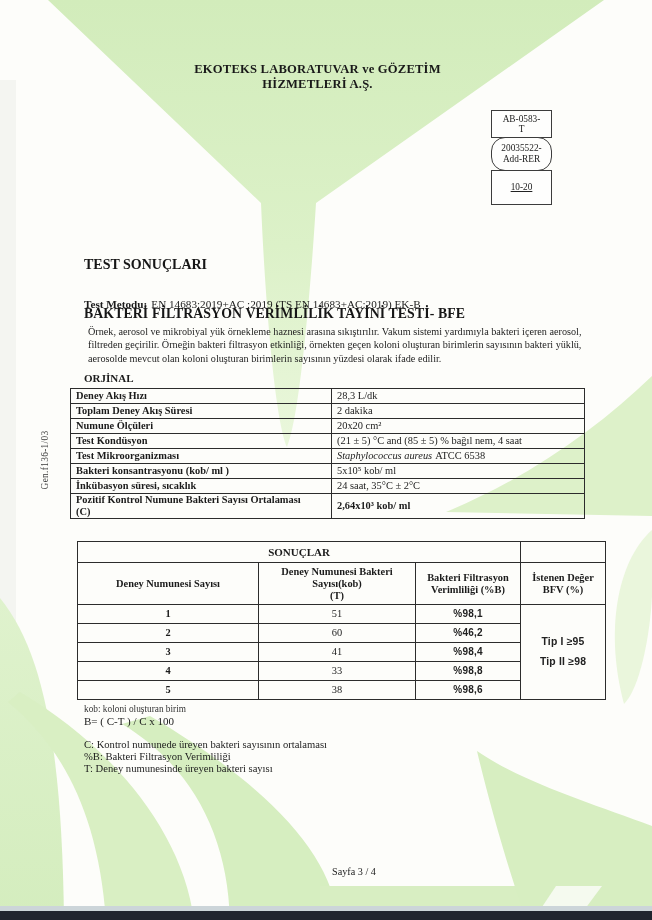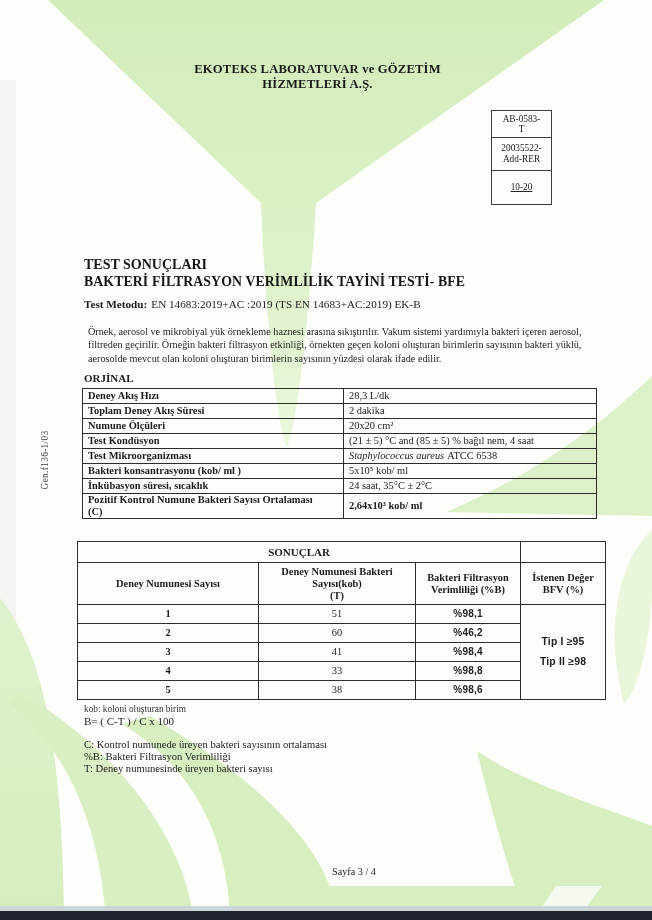--- a/index.html
+++ b/index.html
@@ -15,37 +15,37 @@
   
   .header { left:0; top:62px; width:635px; text-align:center;
     font-weight:bold; font-size:12.6px; line-height:14.5px; letter-spacing:.2px; color:#191919; }
 
   
   .code-box { left:491px; top:110px; width:61px; font-size:9.3px; color:#222; }
   .code-cell { border:1.1px solid #3c3c3c; margin-top:-1.1px;
     display:flex; align-items:center; justify-content:center; text-align:center;
     line-height:10.5px; padding:1px 8px; background:rgba(255,255,255,.55); }
   .code-cell.c1 { height:24px; margin-top:0; }
-  .code-cell.c2 { height:30px; }
+  .code-cell.c2 { height:30px;border-radius:14px; }
   .code-cell.c3 { height:31px;text-decoration:underline; }
 
   
   .title-block { left:84px; top:256px; width:540px; font-weight:bold; color:#161616; }
   .title-block .t1 { font-size:14px; line-height:17px; }
-  .title-block .t2 { font-size:13.8px; line-height:17px; letter-spacing:.1px; }
+  .title-block .t2 { font-size:13.8px; line-height:17px; letter-spacing:.1px;margin-top:32px; }
   .method { left:84px; top:298px; width:540px; font-size:11.2px; }
   .method .lbl { font-weight:bold; }
   .method .val { margin-left:4px; }
 
   .desc { left:88px; top:325px; width:518px; font-size:10.2px; line-height:13.4px; color:#1d1d1d; }
 
   .orj-h { left:84px; top:372px; font-size:11px; font-weight:bold; }
 
   
-  table.orj { position:absolute; z-index:1; left:82px; top:388px; width:515px;
+  table.orj { position:absolute; z-index:1; left:70px; top:388px; width:515px;
     border-collapse:collapse; table-layout:fixed; }
   table.orj td { border:1.2px solid #2c2c2c; font-size:10.4px; line-height:12px;
     height:14px; padding:0 5px; vertical-align:middle; background:transparent; }
   table.orj td.lbl { width:250px; font-weight:bold; white-space:pre-line; }
   table.orj td.val { }
   table.orj tr.tall td { height:22px; }
   table.orj .it { font-style:italic; }
   table.orj .ml { margin-left:3px; }
   table.orj td.bold { font-weight:bold; }
 

